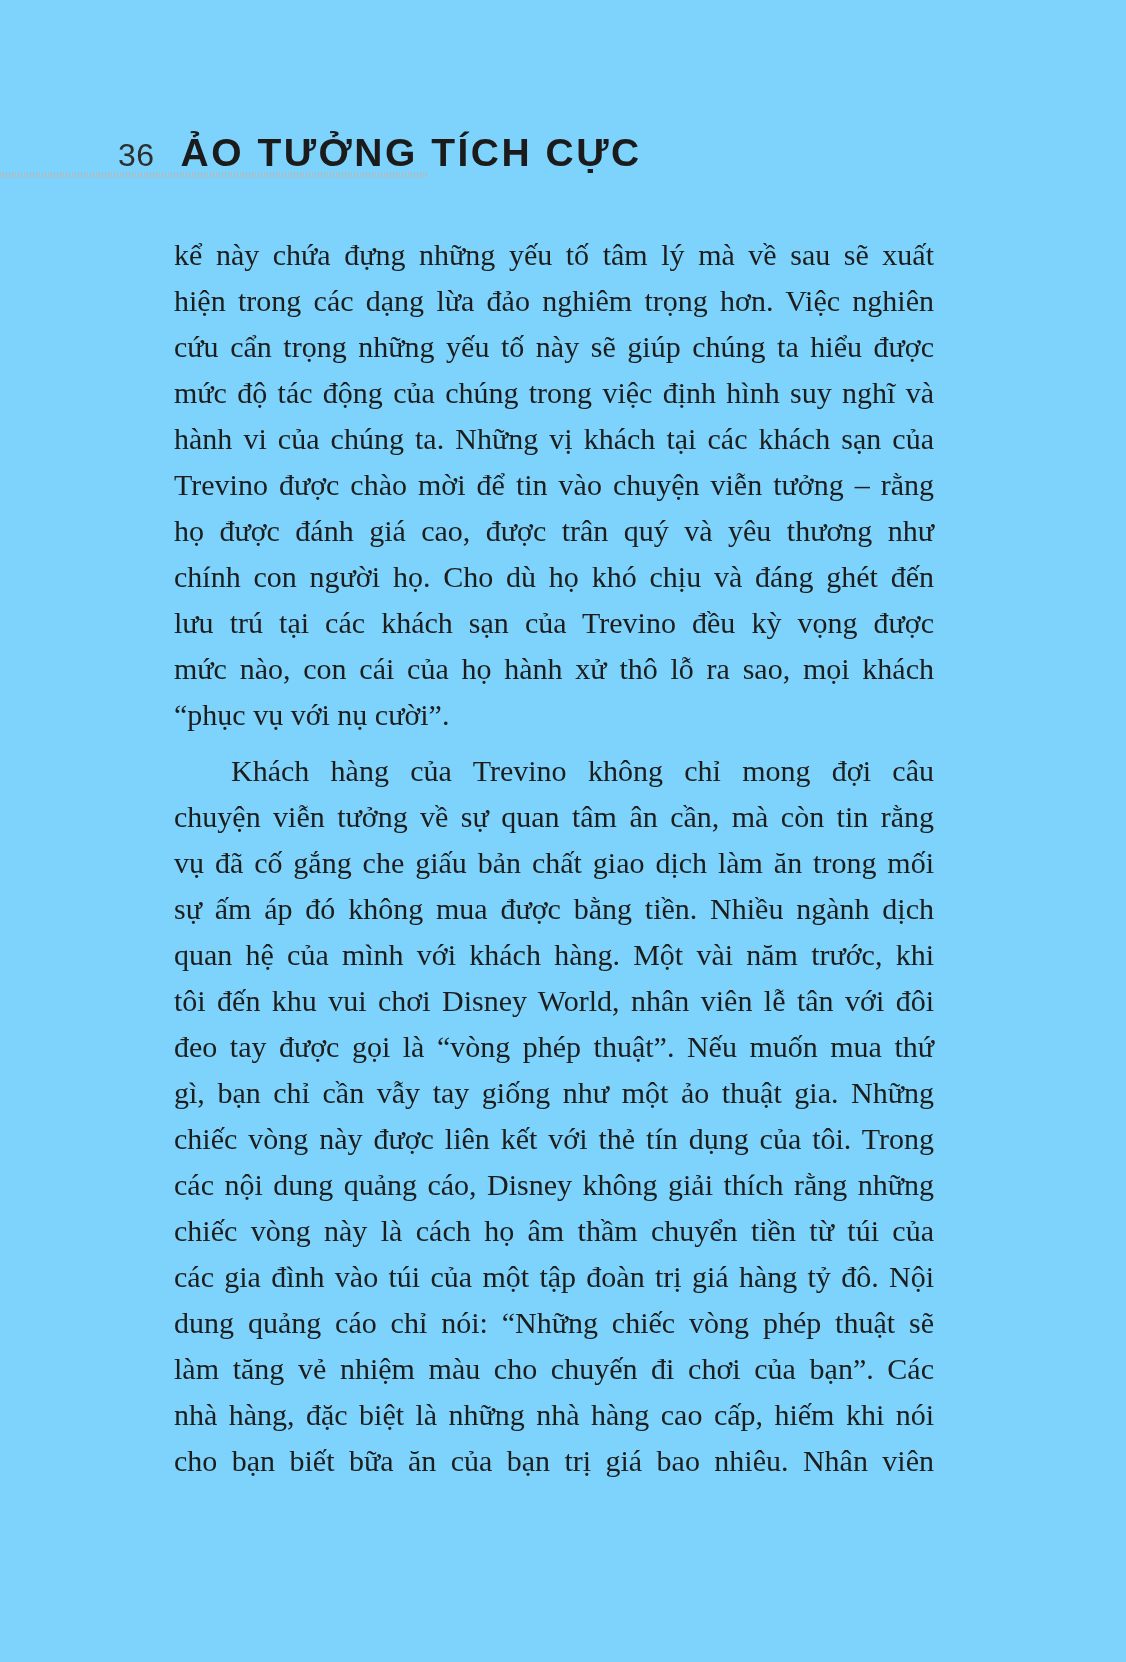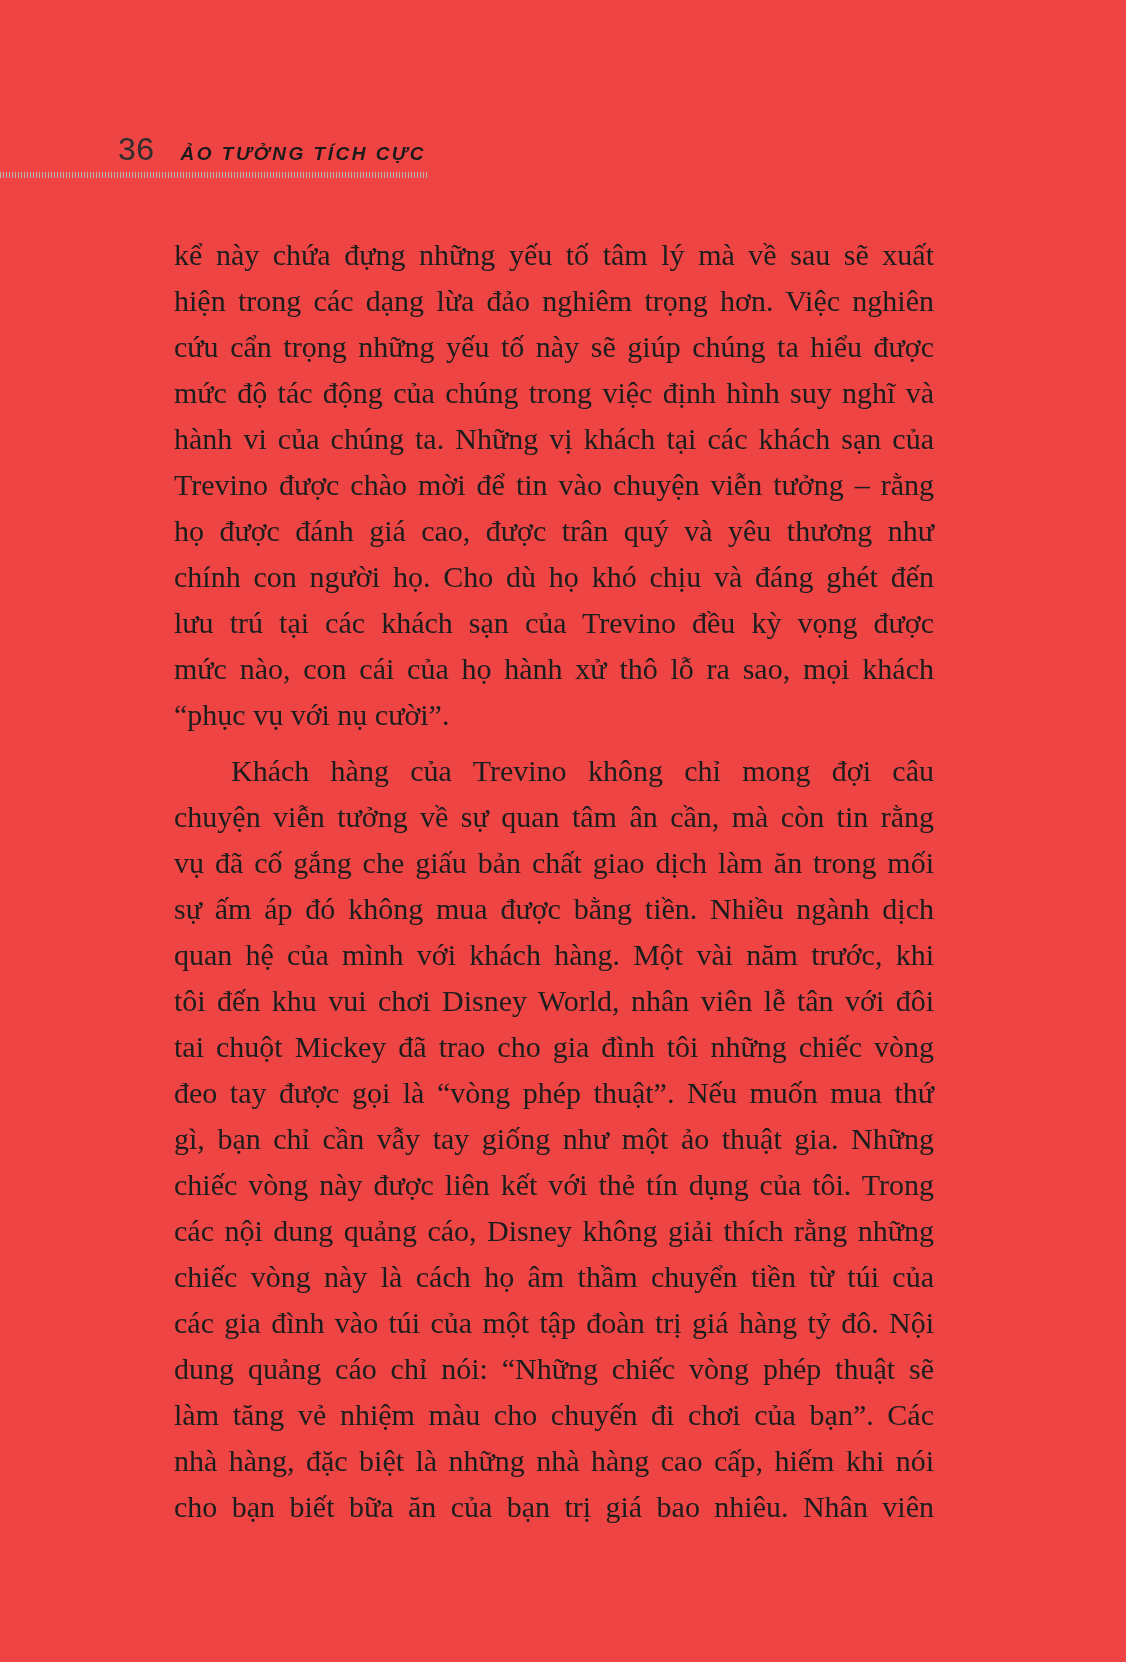--- a/index.html
+++ b/index.html
@@ -4,21 +4,21 @@
 <style>
   html, body {
     margin: 0;
     padding: 0;
     background: #ffffff;
   }
   .page {
     position: relative;
     width: 1126px;
     height: 1662px;
-    background: #ef4444;
+    background: #7dd3fc;
     overflow: hidden;
     font-family: "Liberation Serif", serif;
   }
   
   .header-row {
     position: absolute;
     top: 131px;
     left: 118px;
     display: flex;
     align-items: baseline;
@@ -28,22 +28,21 @@
   .page-num {
     font-family: "Liberation Sans", sans-serif;
     font-size: 32px;
     font-weight: 400;
     color: #2e2e2e;
     letter-spacing: 0.5px;
   }
   .running-title {
     font-family: "Liberation Sans", sans-serif;
     font-weight: bold;
-    font-style: italic;
-    font-size: 19px;
+    font-size: 39px;
     letter-spacing: 2.5px;
     color: #1b1b1b;
   }
   .dotted-rule {
     position: absolute;
     top: 172px;
     left: 0;
     width: 428px;
     height: 6px;
     background-image: repeating-linear-gradient(to right, #b7b7b7 0 1px, transparent 1px 3px);
@@ -98,21 +97,20 @@
         <div class="line">mức nào, con cái của họ hành xử thô lỗ ra sao, mọi khách</div>
         <div class="line last-flush">“phục vụ với nụ cười”.</div>
       </div>
       <div class="para">
         <div class="line indent">Khách hàng của Trevino không chỉ mong đợi câu</div>
         <div class="line">chuyện viễn tưởng về sự quan tâm ân cần, mà còn tin rằng</div>
         <div class="line">vụ đã cố gắng che giấu bản chất giao dịch làm ăn trong mối</div>
         <div class="line">sự ấm áp đó không mua được bằng tiền. Nhiều ngành dịch</div>
         <div class="line">quan hệ của mình với khách hàng. Một vài năm trước, khi</div>
         <div class="line">tôi đến khu vui chơi Disney World, nhân viên lễ tân với đôi</div>
-        <div class="line">tai chuột Mickey đã trao cho gia đình tôi những chiếc vòng</div>
         <div class="line">đeo tay được gọi là “vòng phép thuật”. Nếu muốn mua thứ</div>
         <div class="line">gì, bạn chỉ cần vẫy tay giống như một ảo thuật gia. Những</div>
         <div class="line">chiếc vòng này được liên kết với thẻ tín dụng của tôi. Trong</div>
         <div class="line">các nội dung quảng cáo, Disney không giải thích rằng những</div>
         <div class="line">chiếc vòng này là cách họ âm thầm chuyển tiền từ túi của</div>
         <div class="line">các gia đình vào túi của một tập đoàn trị giá hàng tỷ đô. Nội</div>
         <div class="line">dung quảng cáo chỉ nói: “Những chiếc vòng phép thuật sẽ</div>
         <div class="line">làm tăng vẻ nhiệm màu cho chuyến đi chơi của bạn”. Các</div>
         <div class="line">nhà hàng, đặc biệt là những nhà hàng cao cấp, hiếm khi nói</div>
         <div class="line">cho bạn biết bữa ăn của bạn trị giá bao nhiêu. Nhân viên</div>

